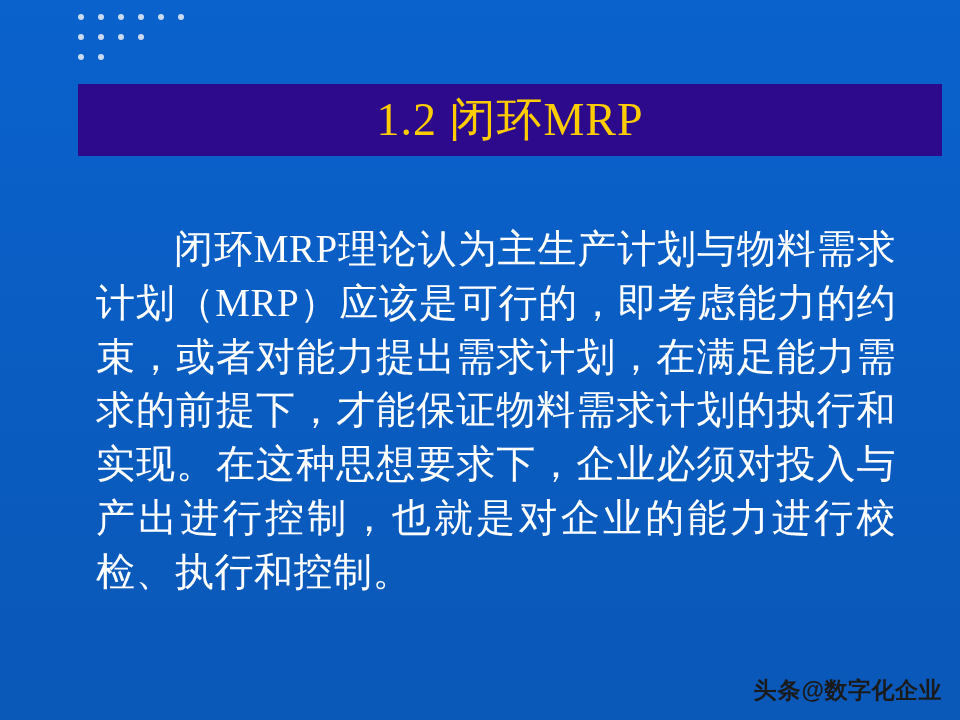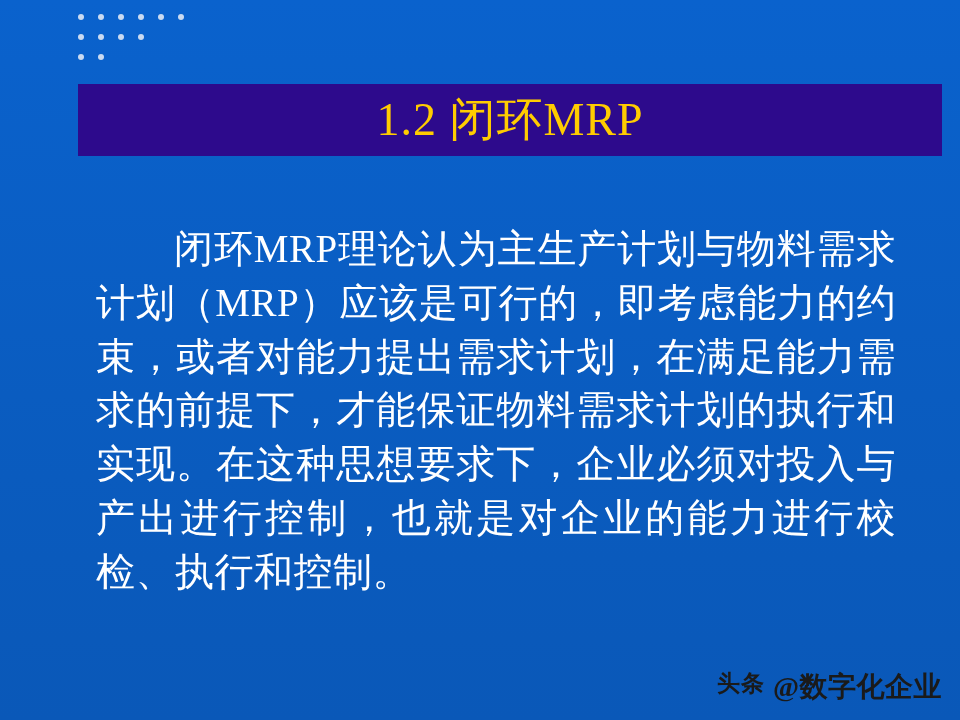--- a/index.html
+++ b/index.html
@@ -72,32 +72,32 @@
     text-indent: 2em;
     letter-spacing: 0.5px;
   }
 
   
   .watermark {
     position: absolute;
     right: 18px;
     bottom: 14px;
     display: flex;
-    gap: 8px;
+    align-items: center;
   }
   .wm-logo {
     font-family: "Liberation Sans", sans-serif;
     font-size: 23px;
     font-weight: bold;
     color: #1a1a1a;
     letter-spacing: 1px;
   }
   .wm-text {
-    font-family: Liberation Serif, serif;
-    font-size: 28px;
+    font-family: Liberation Sans, sans-serif;
+    font-size: 23px;
     font-weight: bold;
     color: #1a1a1a;
     letter-spacing: 0.5px;
   }
 </style>
 </head>
 <body>
 
 <div class="slide">
 

